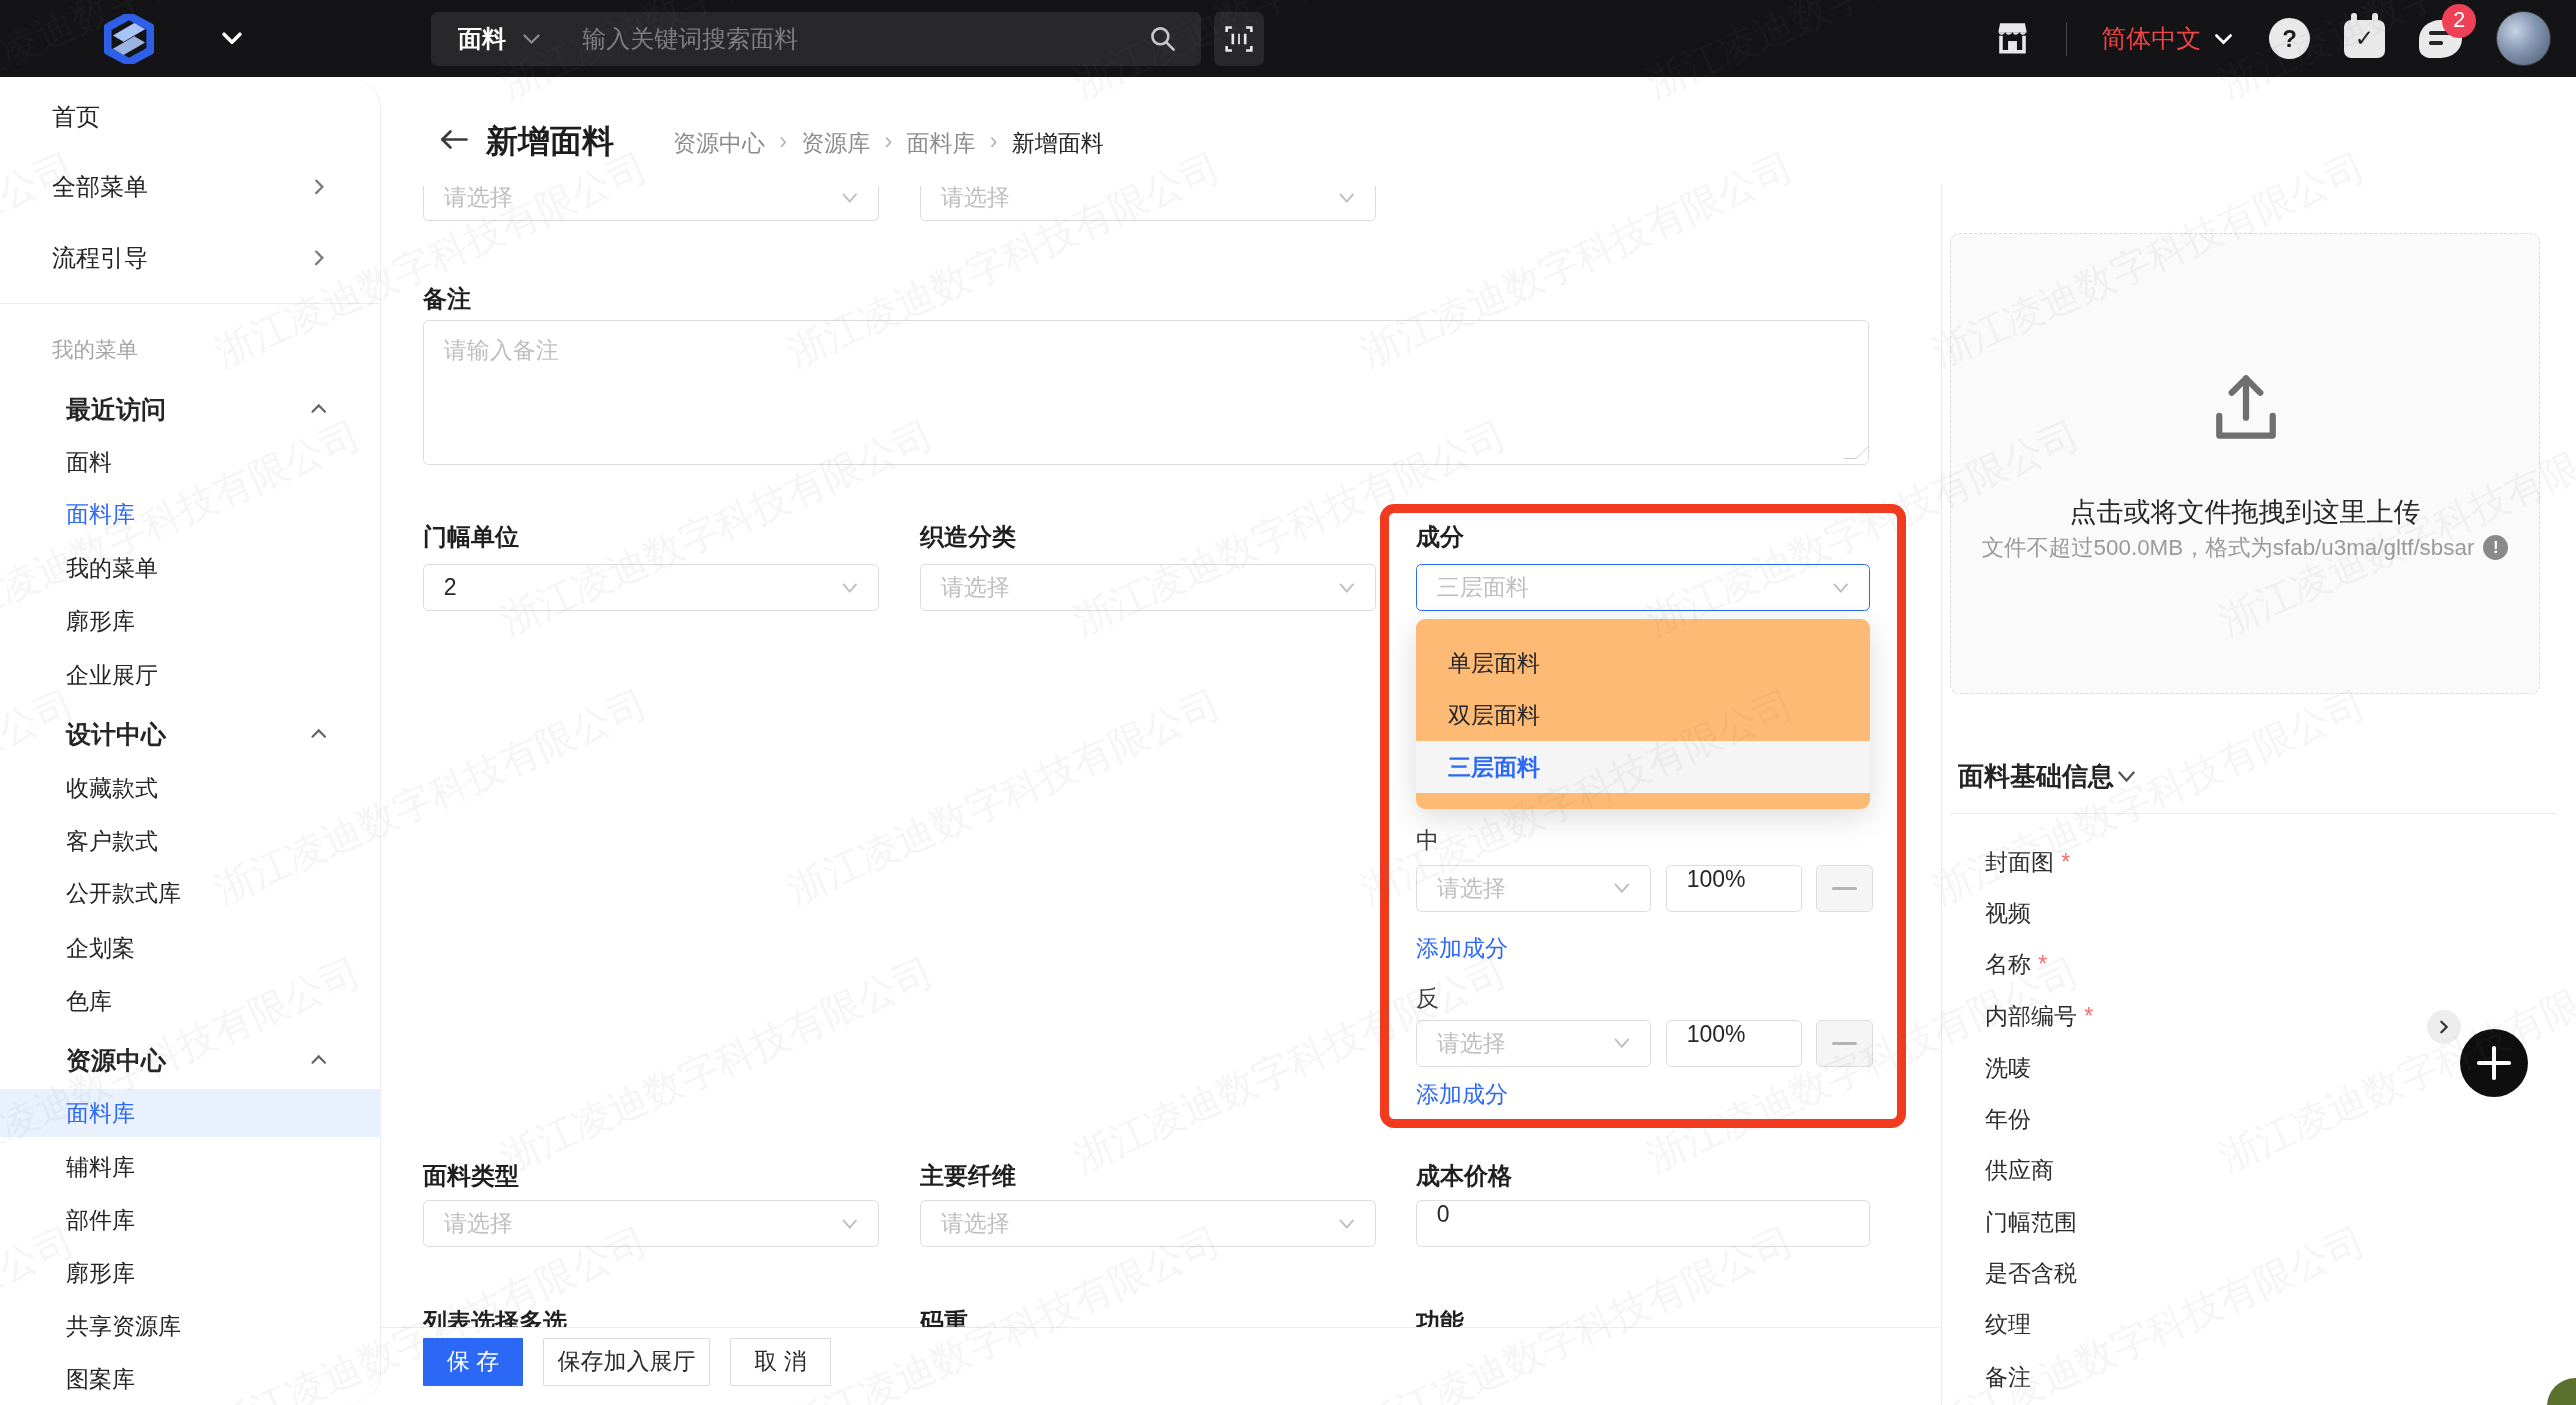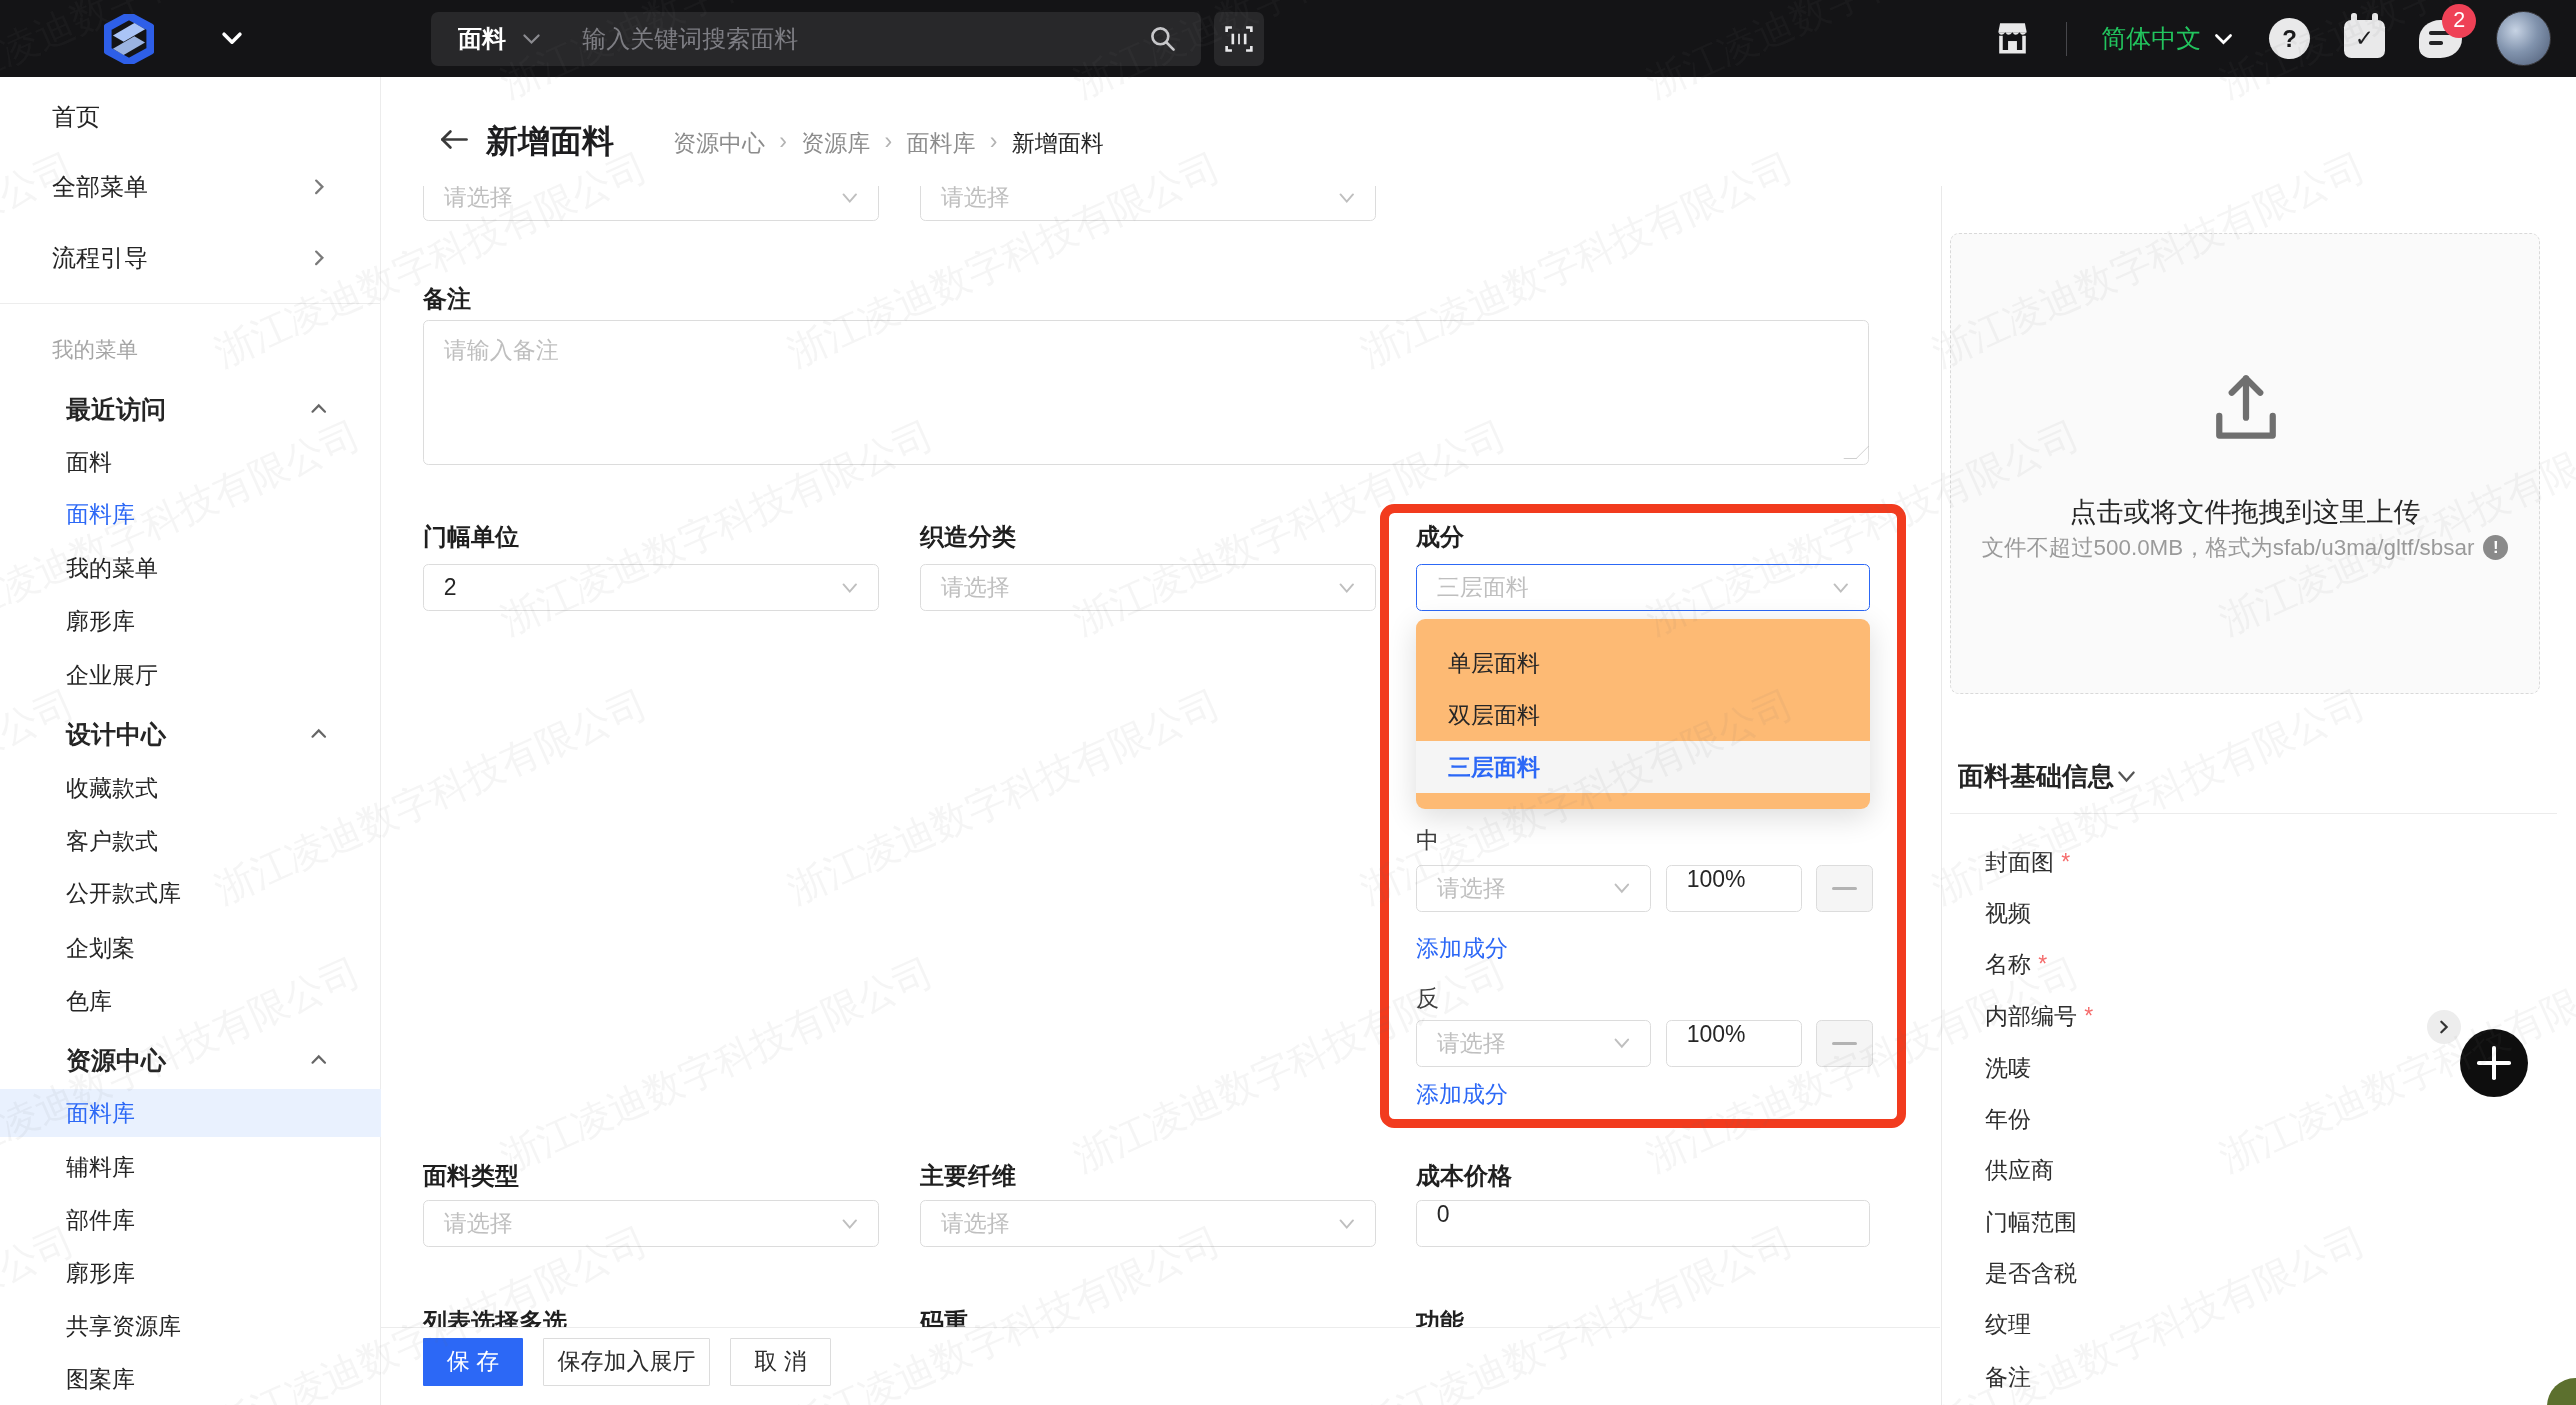--- a/index.html
+++ b/index.html
@@ -15,34 +15,34 @@
   .logo-wrap { position:absolute; left:104px; top:14.3px; width:50px; height:50px; }
   .top-chevron { position:absolute; left:217px; top:27px; }
   .searchbar { position:absolute; left:431px; top:11.6px; width:770px; height:54px; background:#28282a; border-radius:7.2px; display:flex; align-items:center; }
   .search-cat { color:#fff; font-size:24px; font-weight:700; margin-left:27px; }
   .search-cat-chev { margin-left:14.3px; display:flex; }
   .search-ph { color:#7e7e84; font-size:24px; margin-left:39px; flex:1; }
   .search-icon { margin-right:23px; display:flex; }
   .scan-btn { position:absolute; left:1214px; top:11.6px; width:50px; height:54px; background:#28282a; border-radius:7.2px; display:flex; align-items:center; justify-content:center; }
   .tb-right { position:absolute; right:25px; top:0; height:77px; display:flex; align-items:center; gap:34px; }
   .tb-divider { width:1.8px; height:34px; background:#47474b; }
-  .lang { color:#22c55e; font-size:25px; display:flex; align-items:center; gap:10.7px; }
+  .lang { color:#ef4444; font-size:25px; display:flex; align-items:center; gap:10.7px; }
   .round-ic { width:41px; height:41px; border-radius:50%; background:#e9e9ea; display:flex; align-items:center; justify-content:center; color:#1b1b1d; font-size:24px; font-weight:700; }
   .sq-ic { width:41px; height:38px; border-radius:7.2px; background:#e9e9ea; position:relative; display:flex; align-items:center; justify-content:center; color:#1b1b1d; font-size:23px; font-weight:700; }
   .sq-ic:before { content:""; position:absolute; top:-6.3px; left:7.2px; width:5.4px; height:10.7px; background:#e9e9ea; border-radius:2.7px; }
   .sq-ic:after  { content:""; position:absolute; top:-6.3px; right:7.2px; width:5.4px; height:10.7px; background:#e9e9ea; border-radius:2.7px; }
   .chat-wrap { position:relative; }
   .chat-ic { width:43px; height:38px; border-radius:50% 50% 50% 10.7px; background:#e9e9ea; position:relative; }
   .chat-ic:before { content:""; position:absolute; left:9.8px; top:11.6px; width:23px; height:3.6px; background:#232325; border-radius:1.8px; }
   .chat-ic:after { content:""; position:absolute; left:9.8px; top:21.5px; width:14.3px; height:3.6px; background:#232325; border-radius:1.8px; }
   .badge { position:absolute; right:-14.3px; top:-16px; min-width:34px; height:34px; border-radius:17px; background:#ef4156; color:#fff; font-size:21.5px; display:flex; align-items:center; justify-content:center; padding:0 7.2px; }
   .avatar { width:55px; height:55px; border-radius:50%; background:radial-gradient(circle at 35% 35%, #c7d3e4 0%, #8193ad 45%, #4c5a74 100%); border:0.9px solid #3a3a3e; }
 
   
-  .sidebar { position:absolute; left:0; top:77px; width:381px; height:1328px; background:#fff; border-right:0.9px solid #ececec; z-index:20; }
+  .sidebar { position:absolute; left:0; top:77px; width:381px; height:1328px; background:#fff; border-right:0.9px solid #ececec; z-index:20;border-radius:32px; }
   .side-item { position:absolute; left:0; width:381px; height:48px; display:flex; align-items:center; font-size:24px; color:#252525; cursor:pointer; }
   .side-item .lbl { margin-left:52px; }
   .side-item.child .lbl { margin-left:66px; font-size:23px; }
   .side-item.group .lbl { margin-left:66px; font-weight:700; font-size:25px; }
   .side-chev { position:absolute; right:52px; display:flex; }
   .side-sec { position:absolute; left:52px; font-size:21.5px; color:#a6a6a6; }
   .side-div { position:absolute; left:0; width:381px; height:0.9px; background:#ededed; }
   .blue-text { color:#2c68f6 !important; }
   .side-active { background:#e9f1fe; }
 

